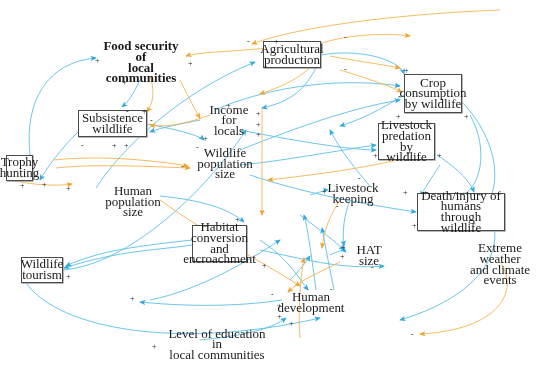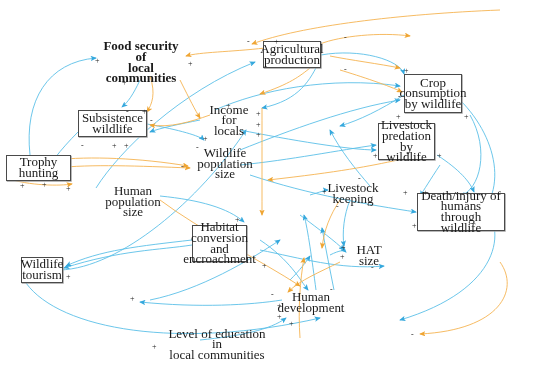--- a/index.html
+++ b/index.html
@@ -110,21 +110,21 @@
       <path d="M300,338 C298,310 300,280 304,258"></path>
       <path d="M340,262 C320,272 300,280 288,292"></path>
       <path d="M160,200 C200,230 260,260 300,286"></path>
       <path d="M500,262 C520,290 500,330 420,334"></path>
       <path d="M262,108 C262,140 262,180 262,215"></path>
       <path d="M180,80 C190,100 195,110 200,118"></path>
       <path d="M54,160 C90,156 140,158 188,166"></path>
     </g>
   </svg>
 
-  <div class="node boxed" style="left:6px;top:155px;width:65px;height:26px;">Trophy
+  <div class="node boxed" style="left:6px;top:155px;width:27px;height:26px;">Trophy
 hunting</div>
   <div class="node boxed" style="left:78px;top:110px;width:69px;height:27px;">Subsistence
 wildlife</div>
   <div class="node plain" style="left:99px;top:50px;width:84px;height:25px;font-weight:bold;">Food security of
 local communities</div>
   <div class="node boxed" style="left:263px;top:41px;width:58px;height:27px;">Agricultural
 production</div>
   <div class="node plain" style="left:203px;top:108px;width:52px;height:25px;">Income for
 locals</div>
   <div class="node boxed" style="left:404px;top:74px;width:58px;height:39px;">Crop
@@ -141,20 +141,22 @@
 size</div>
   <div class="node plain" style="left:327px;top:181px;width:52px;height:25px;">Livestock
 keeping</div>
   <div class="node boxed" style="left:417px;top:193px;width:88px;height:38px;">Death/injury of
 humans through
 wildlife</div>
   <div class="node boxed" style="left:192px;top:225px;width:55px;height:37px;">Habitat
 conversion and
 encroachment</div>
   <div class="node plain" style="left:348px;top:249px;width:42px;height:13px;">HAT size</div>
+  <div class="node plain" style="left:460px;top:252px;width:80px;height:25px;">Extreme weather
+and climate events</div>
   <div class="node boxed" style="left:21px;top:257px;width:42px;height:26px;">Wildlife
 tourism</div>
   <div class="node plain" style="left:282px;top:290px;width:58px;height:25px;">Human
 development</div>
   <div class="node plain" style="left:163px;top:332px;width:108px;height:25px;">Level of education in
 local communities</div>
 
   <div id="sign-layer">
       <span class="sign" style="left: 247px; top: 38px;">-</span>
       <span class="sign" style="left: 274px; top: 38px;">+</span>

